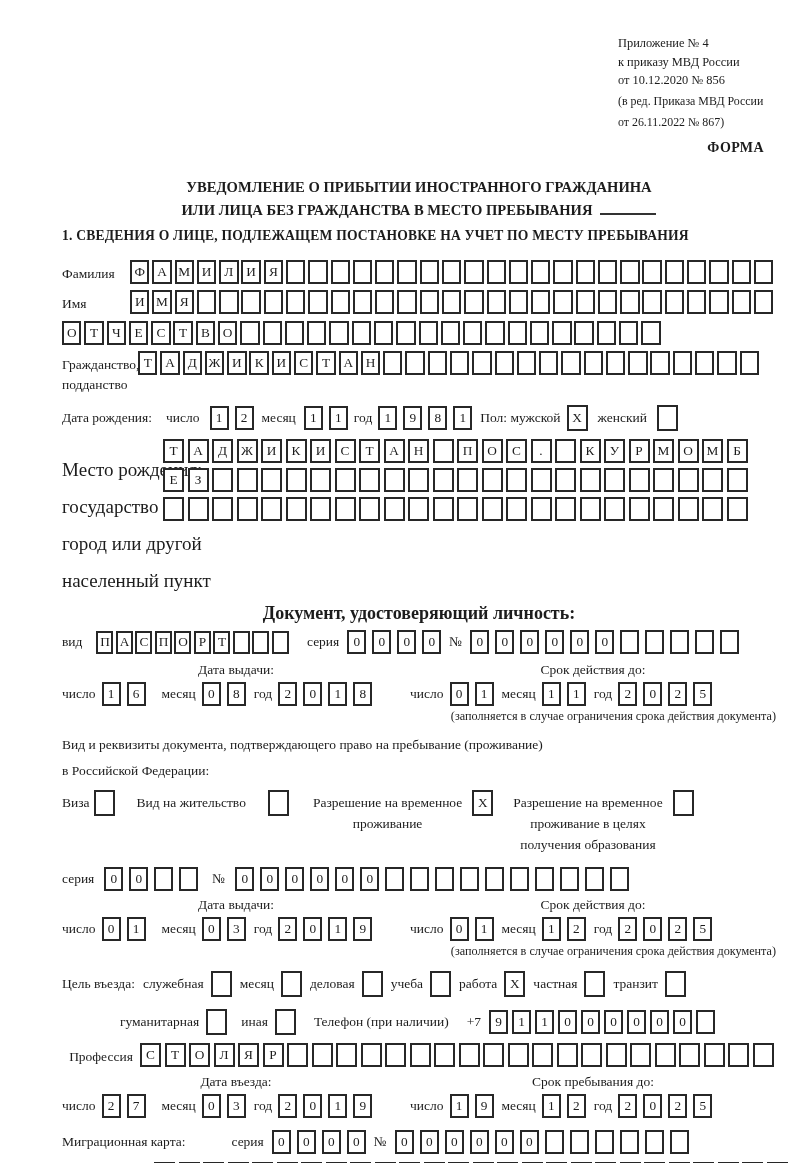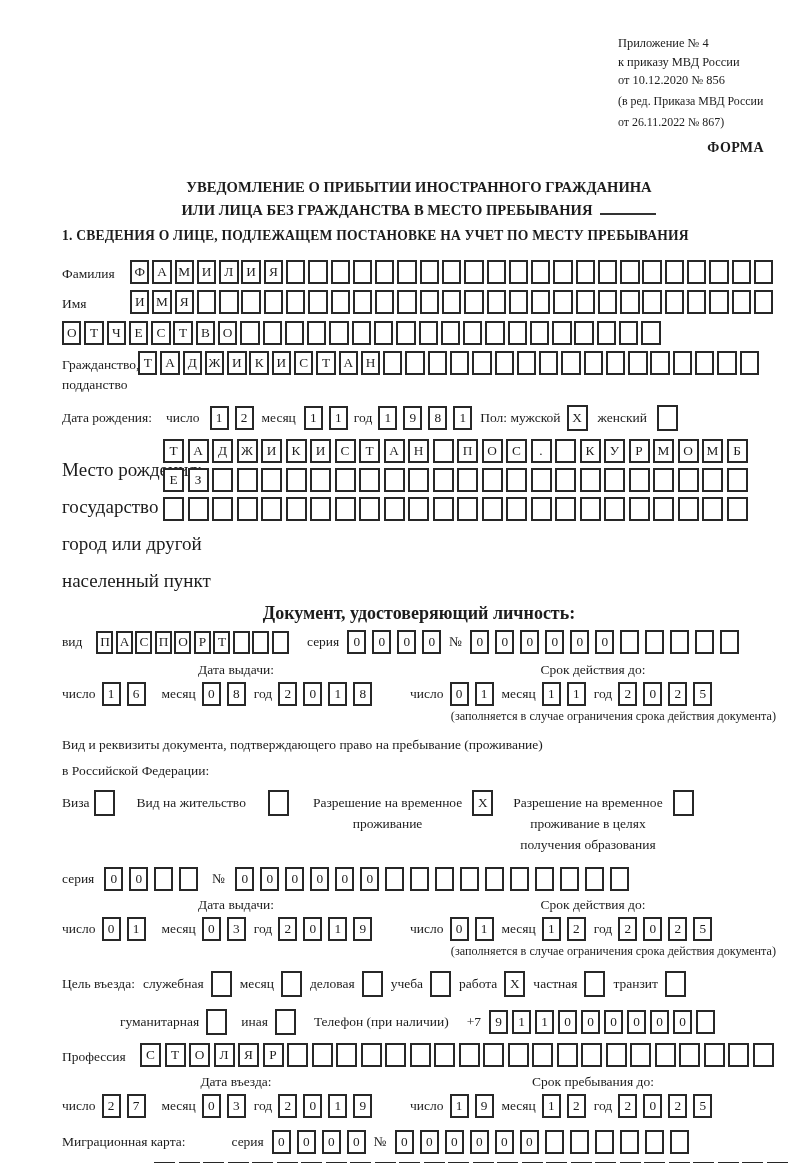--- a/index.html
+++ b/index.html
@@ -27,21 +27,21 @@
   .b-ph{gap:4px}.b-ph .cell{width:19px;height:24px;}
   .b-chk{gap:0}.b-chk .cell{width:21px;height:26px;}
 
   .frows{margin-top:16px;}
   .frow{display:flex;align-items:flex-start;margin-bottom:6px;}
   .flabel{flex-shrink:0;padding-top:4px;line-height:1.5;}
   .flabel div{white-space:nowrap;}
   .lab-a{width:68px;}
   .lab-b{width:112px;}
   .lab-c{width:76px;}
-  .lab-prof{width:78px;}
+  .lab-prof{width:78px;text-align:center;}
 
   
   .inlinerow{display:flex;align-items:center;margin:10px 0 8px;}
   .ilabel{white-space:nowrap;}
   .sp6{margin-left:6px}.sp8{margin-left:8px}.sp10{margin-left:10px}.sp14{margin-left:14px}.sp18{margin-left:18px}
 
   
   .bp{display:flex;margin:2px 0 2px;}
   .bp-lab{width:101px;flex-shrink:0;line-height:1.95;font-size:19px;margin-top:12px;}
   .bp-lab div{white-space:nowrap;}

